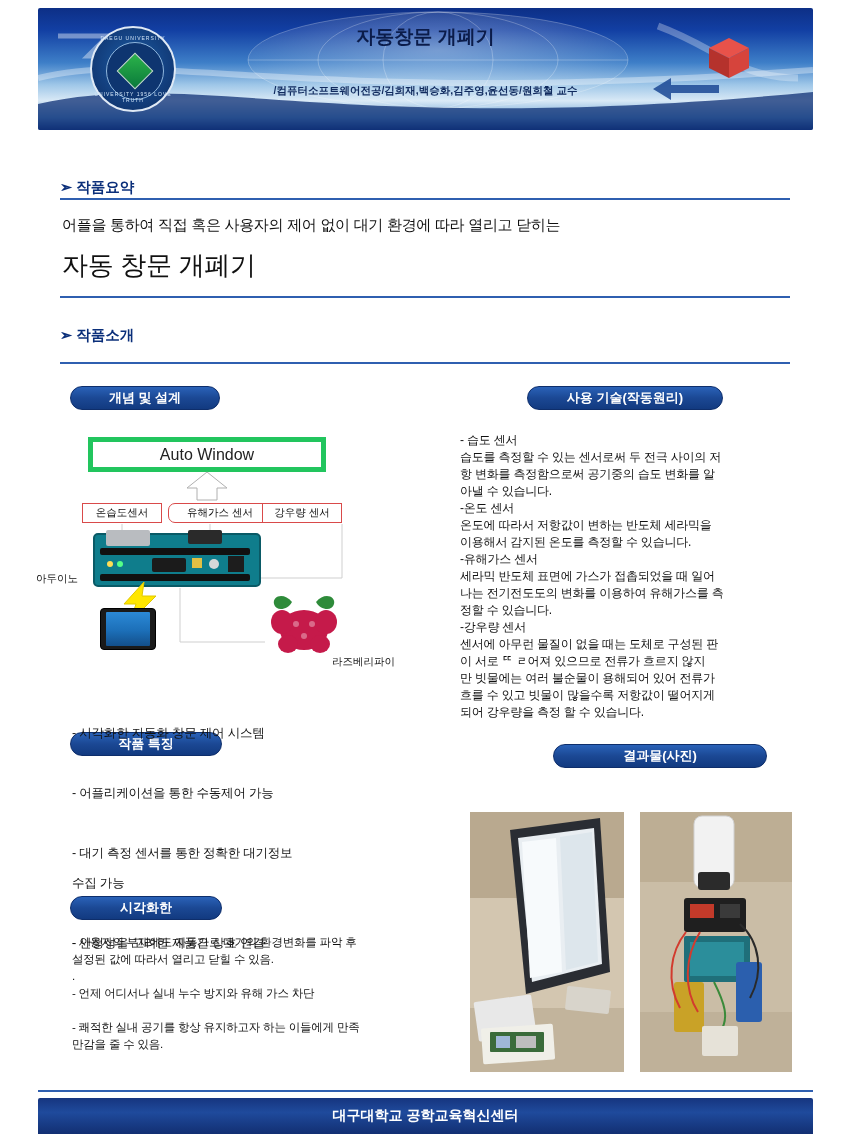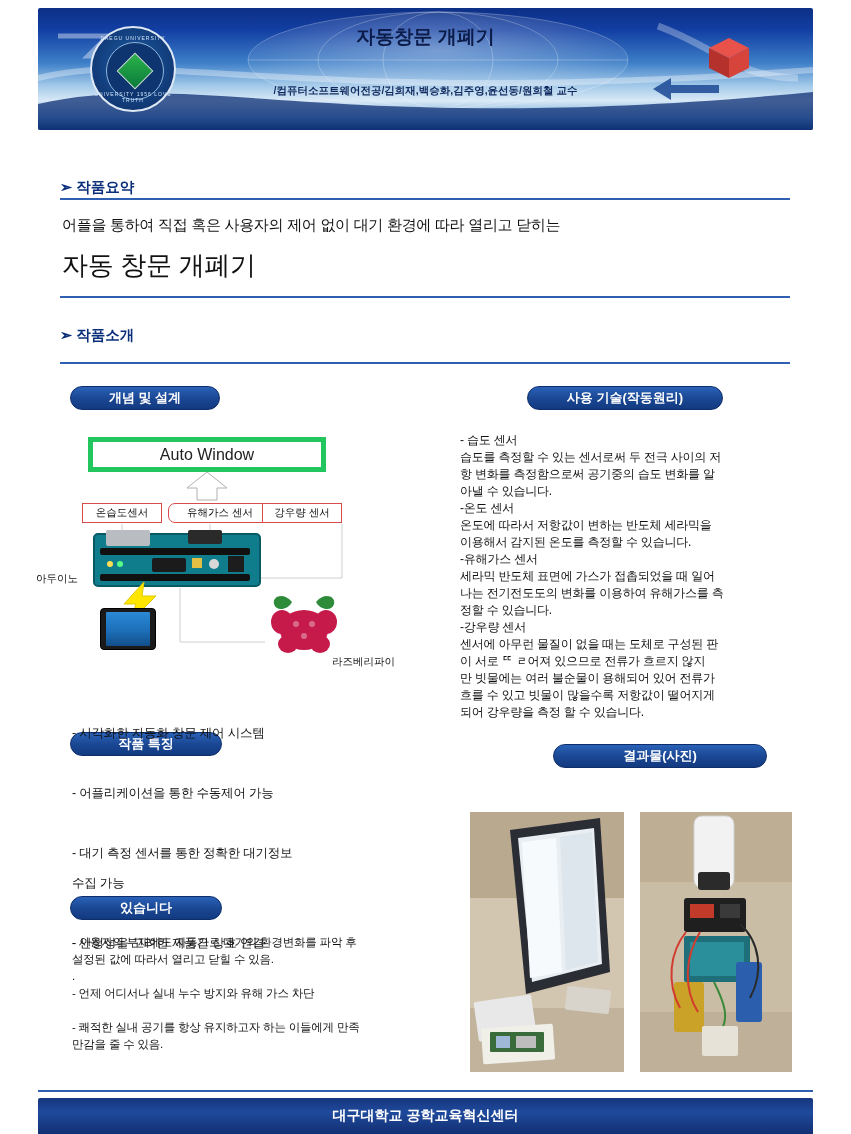--- a/index.html
+++ b/index.html
@@ -299,21 +299,21 @@
 
 <div class="sec-head" style="left:60px; top:326px;">
   <span class="caret">➢</span><span>작품소개</span>
 </div>
 <div class="rule" style="left:60px; top:362px; width:730px;"></div>
 
 <div class="pill" style="left:70px; top:386px; width:150px;">개념 및 설계</div>
 <div class="pill" style="left:527px; top:386px; width:196px;">사용 기술(작동원리)</div>
 <div class="pill" style="left:70px; top:684px; width:152px;margin-top:48px;">작품 특징</div>
 <div class="pill" style="left:508px; top:744px; width:214px;margin-left:45px;">결과물(사진)</div>
-<div class="pill" style="left:70px; top:896px; width:152px;">있습니다</div>
+<div class="pill" style="left:70px; top:896px; width:152px;">시각화한</div>
 
 <div class="diag-title">Auto Window</div>
 
 <svg style="position:absolute; left:185px; top:470px;" width="44" height="32" viewBox="0 0 44 32">
   <path d="M22,2 L42,18 L32,18 L32,30 L12,30 L12,18 L2,18 Z" fill="#ffffff" stroke="#b0b0b0" stroke-width="1"></path>
 </svg>
 
 <div class="sensor-box" style="left:82px; top:503px; width:80px;">온습도센서</div>
 <div class="sensor-box" style="left:168px; top:503px; width:104px;border-radius:7px;">유해가스 센서</div>
 <div class="sensor-box" style="left:262px; top:503px; width:80px;">강우량 센서</div>

